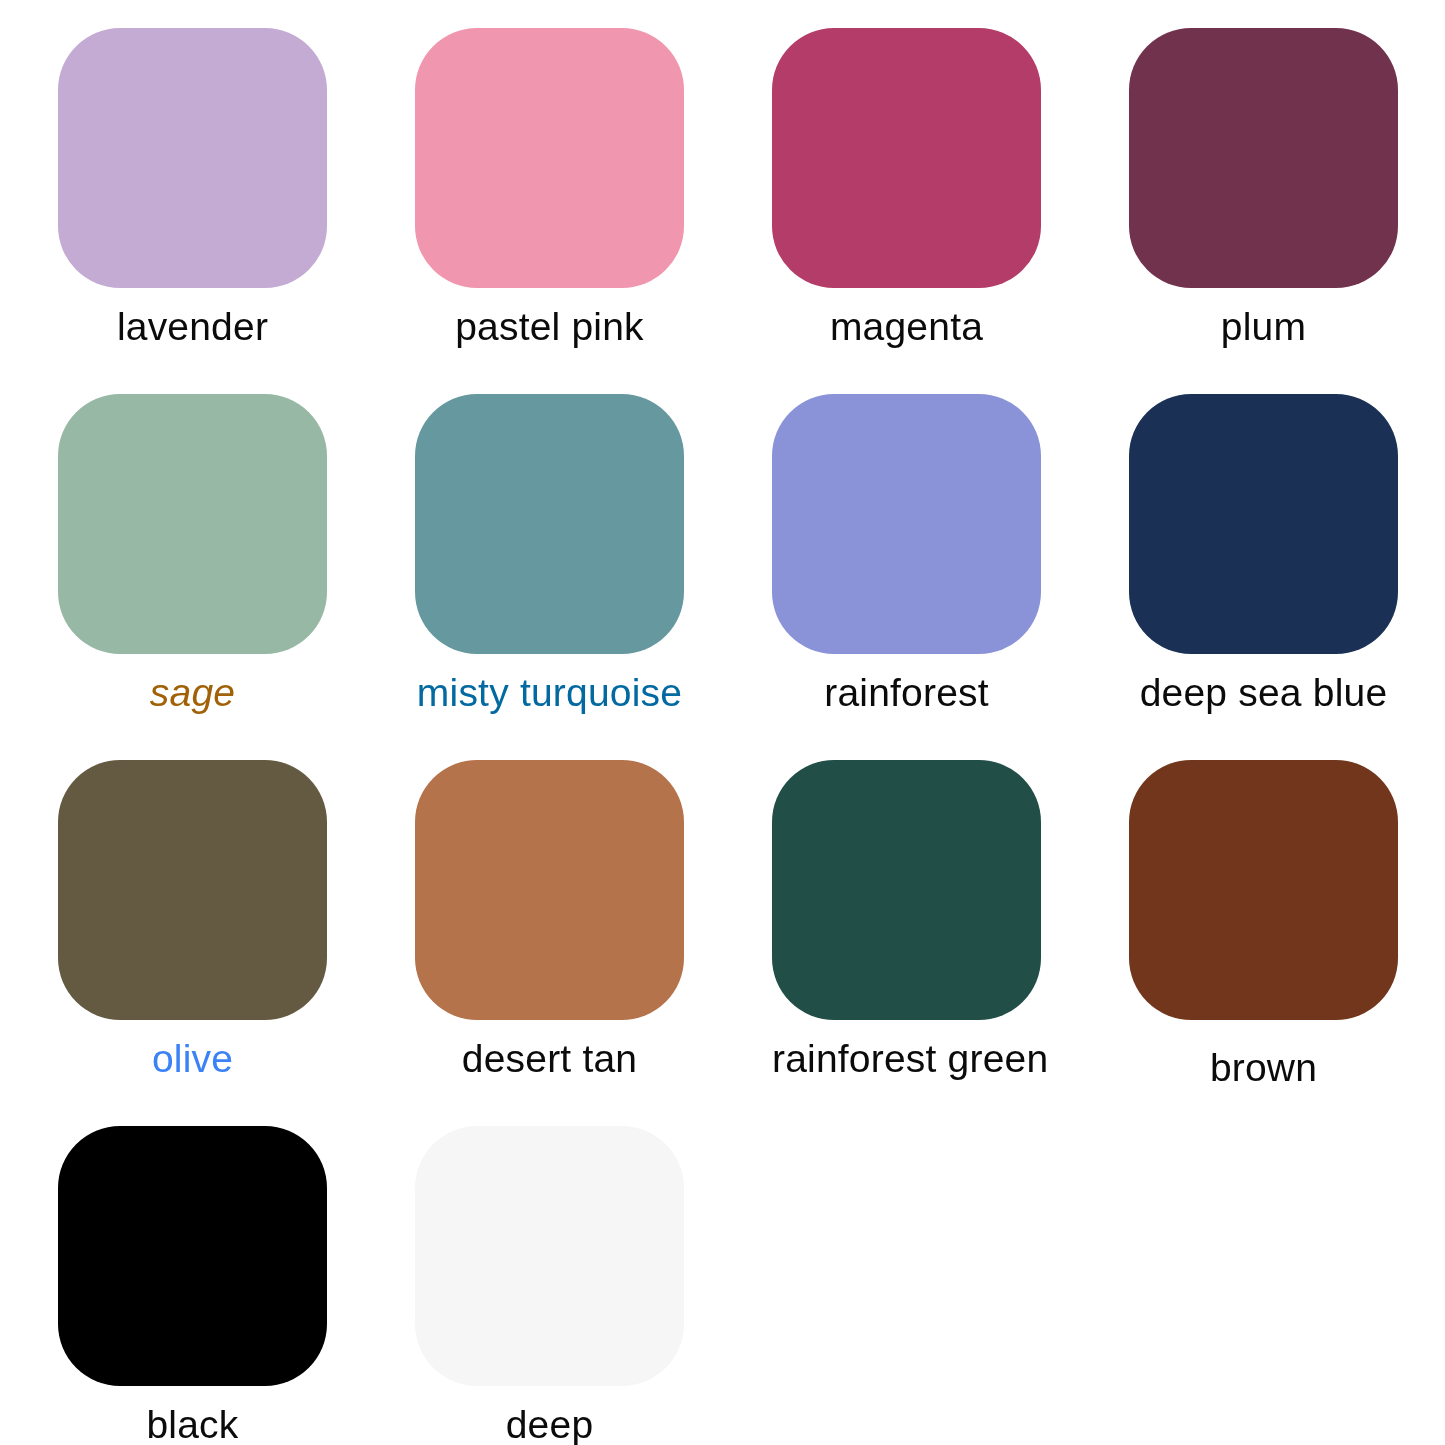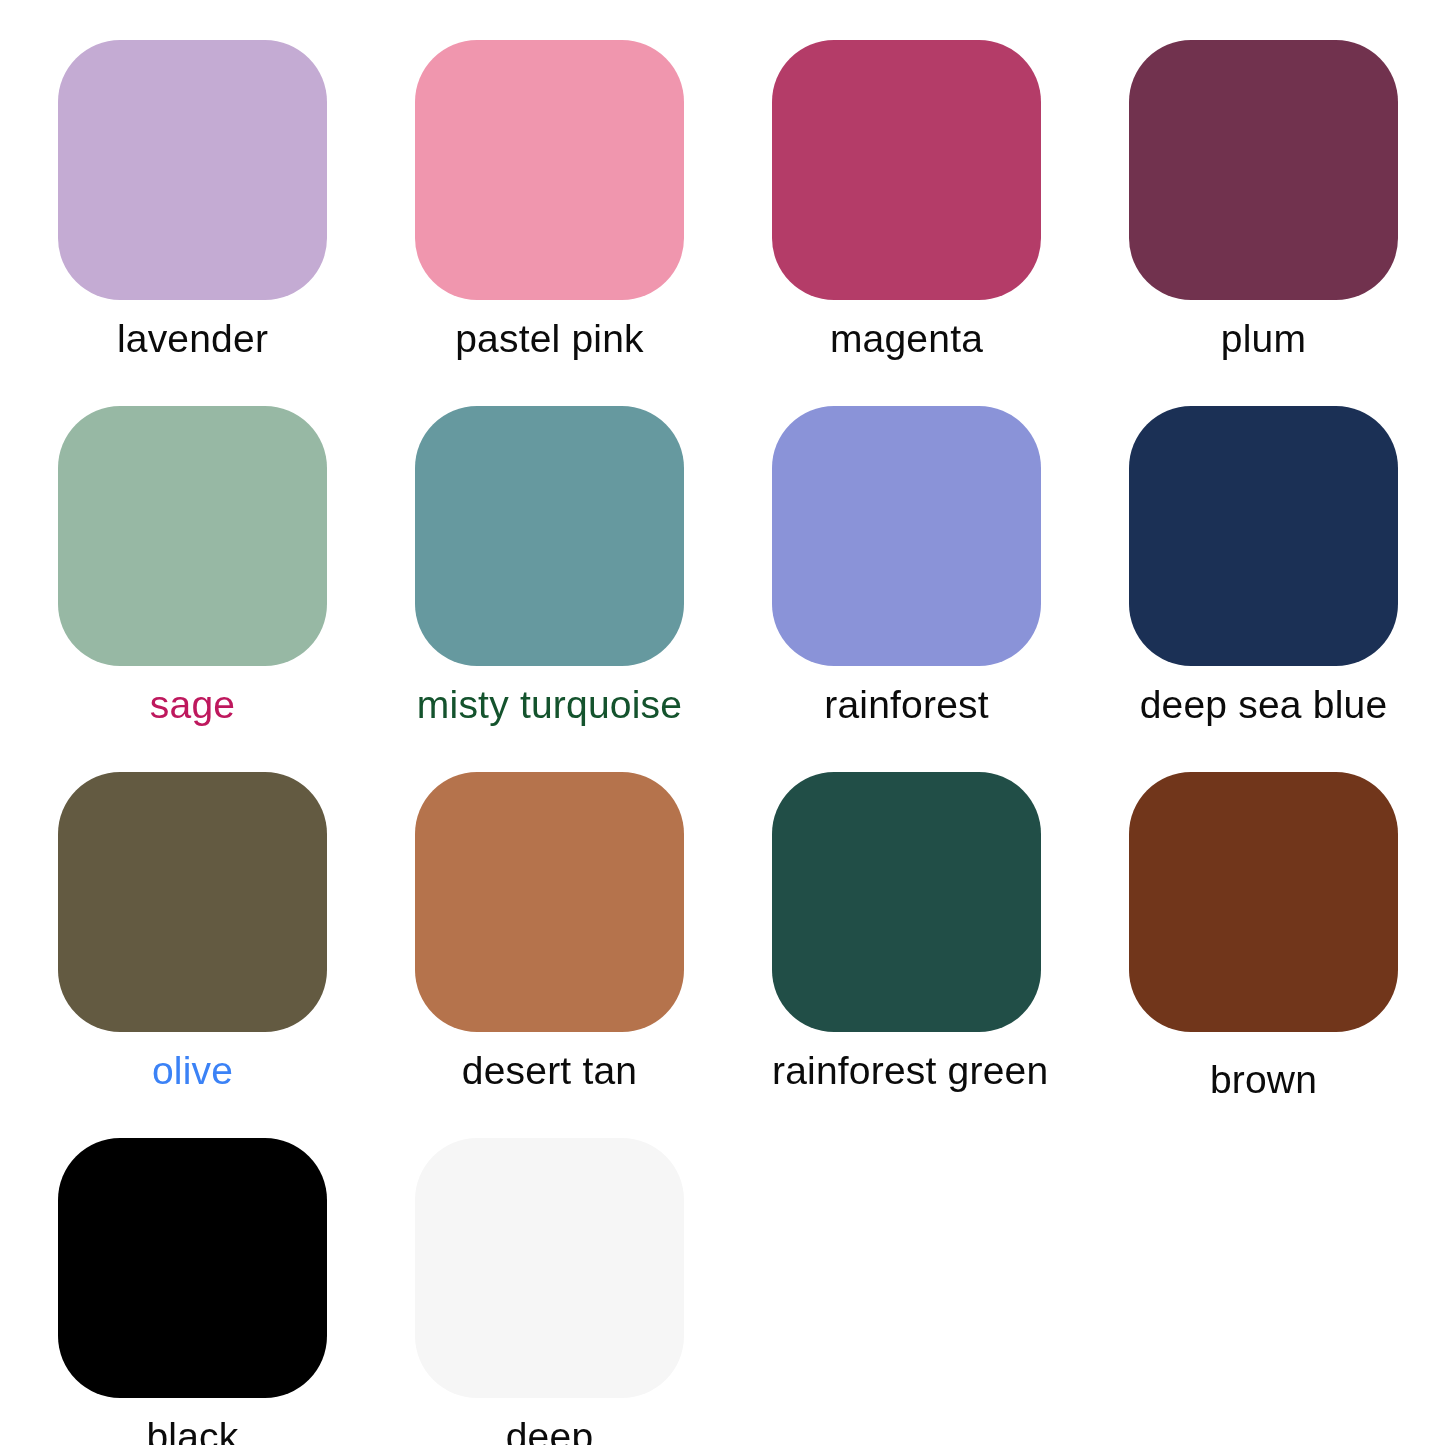--- a/index.html
+++ b/index.html
@@ -14,21 +14,21 @@
   }
 
   #palette-grid {
     position: relative;
     width: 1445px;
     height: 1445px;
     display: grid;
     grid-template-columns: repeat(4, 357px);
     grid-template-rows: repeat(4, 366px);
     padding-left: 58px;
-    padding-top: 40px;
+    padding-top: 28px;
   }
 
   .swatch-cell {
     position: relative;
     width: 357px;
     height: 366px;
   }
 
   .swatch-cell.empty {
     visibility: hidden;
@@ -70,25 +70,25 @@
     <div class="swatch-chip" style="background-color: rgb(180, 60, 104);"></div>
     <div class="swatch-label" style="color: rgb(11, 11, 11);">magenta</div>
   </div>
   <div class="swatch-cell">
     <div class="swatch-chip" style="background-color: rgb(113, 50, 78);"></div>
     <div class="swatch-label" style="color: rgb(11, 11, 11);">plum</div>
   </div>
 
   <div class="swatch-cell">
     <div class="swatch-chip" style="background-color: rgb(151, 184, 164);"></div>
-    <div class="swatch-label" style="color: #be185d;">sage</div>
+    <div class="swatch-label" style="color: #a16207; font-style: italic;">sage</div>
   </div>
   <div class="swatch-cell">
     <div class="swatch-chip" style="background-color: rgb(102, 153, 159);"></div>
-    <div class="swatch-label" style="color: #14532d;">misty turquoise</div>
+    <div class="swatch-label" style="color: #0369a1;">misty turquoise</div>
   </div>
   <div class="swatch-cell">
     <div class="swatch-chip" style="background-color: rgb(138, 147, 216);"></div>
     <div class="swatch-label" style="color: rgb(11, 11, 11);">rainforest</div>
   </div>
   <div class="swatch-cell">
     <div class="swatch-chip" style="background-color: rgb(27, 48, 85);"></div>
     <div class="swatch-label" style="color: rgb(11, 11, 11);">deep sea blue</div>
   </div>
 

